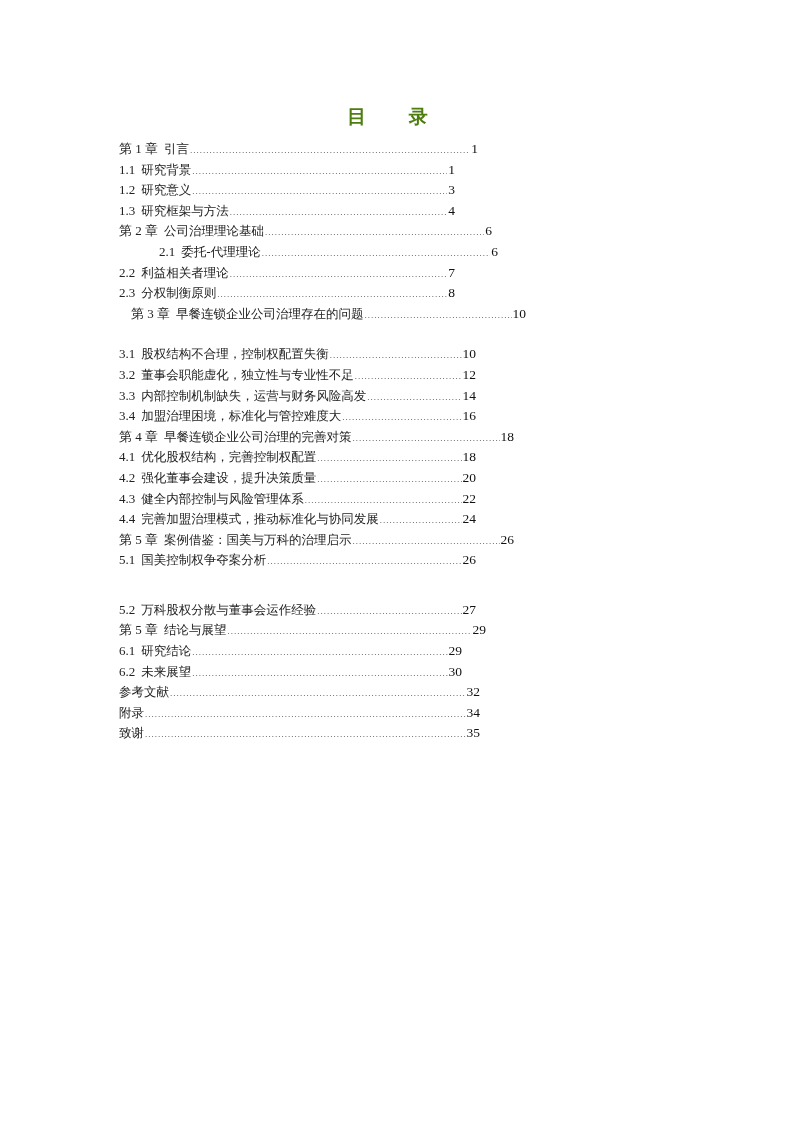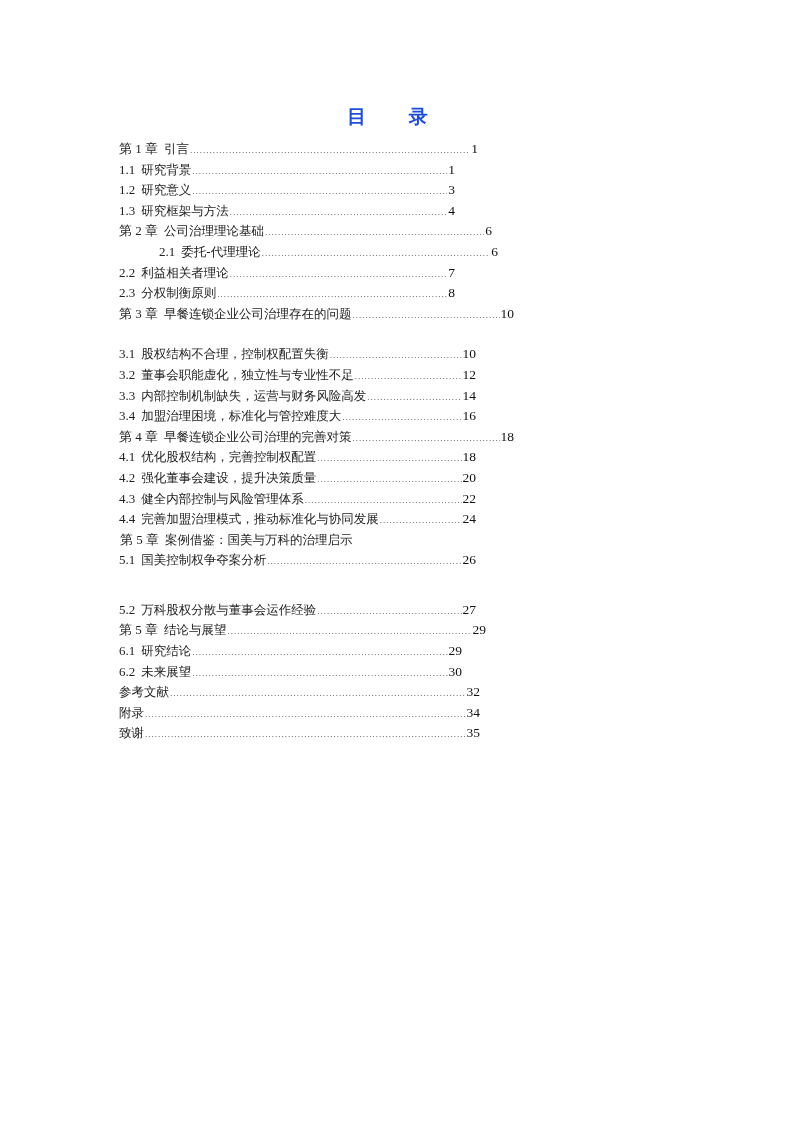--- a/index.html
+++ b/index.html
@@ -1,21 +1,21 @@
 <!DOCTYPE html>
 <html><head>
   <meta charset="utf-8">
   <style>
     html, body { margin: 0; padding: 0; background: #ffffff; }
     body { width: 793px; height: 1122px; position: relative; overflow: hidden;
            font-family: "Liberation Serif", "DejaVu Serif", serif; color: #1a1a1a; }
     .page { position: absolute; left: 0; top: 0; width: 793px; height: 1122px; background: #fff; }
     .toc-title { position: absolute; top: 104px; left: 0; width: 793px; text-align: center;
                  font-family: "DejaVu Sans", sans-serif; font-weight: bold; font-size: 19px;
-                 letter-spacing: 18px; color: #1d4ed8; }
+                 letter-spacing: 18px; color: #4d7c0f; }
     .toc-list { position: absolute; top: 139px; left: 119px; }
     .toc-row { position: relative; height: 20.6px; line-height: 20.6px; font-size: 13px;
                white-space: nowrap; display: flex; align-items: baseline; overflow: hidden; }
     .toc-label { flex: 0 0 auto; font-family: "DejaVu Sans", sans-serif; font-size: 12.5px; color: #222; }
     .toc-num { font-family: "Liberation Serif", serif; font-size: 13px; }
     .toc-text { margin-left: 6px; }
     .toc-leader { flex: 1 1 auto; overflow: hidden; font-size: 9px; letter-spacing: 1px;
                   color: #333; margin: 0 1px; }
     .toc-leader::before { content: "......................................................................................................................................................................................................................"; }
     .toc-page { flex: 0 0 auto; font-family: "Liberation Serif", serif; font-size: 13.5px; color: #111; }
@@ -59,21 +59,21 @@
       <div class="toc-row" style="width: 336px;">
         <span class="toc-label"><span class="toc-num">2.2</span><span class="toc-text">利益相关者理论</span></span>
         <span class="toc-leader"></span>
         <span class="toc-page">7</span>
       </div>
       <div class="toc-row" style="width: 336px;">
         <span class="toc-label"><span class="toc-num">2.3</span><span class="toc-text">分权制衡原则</span></span>
         <span class="toc-leader"></span>
         <span class="toc-page">8</span>
       </div>
-      <div class="toc-row" style="width: 395px;">
+      <div class="toc-row" style="width: 395px; margin-left: 12px;">
         <span class="toc-label"><span class="toc-num">第 3 章</span><span class="toc-text">早餐连锁企业公司治理存在的问题</span></span>
         <span class="toc-leader"></span>
         <span class="toc-page">10</span>
       </div>
       <div class="toc-row" style="width: 357px; margin-top: 20px;">
         <span class="toc-label"><span class="toc-num">3.1</span><span class="toc-text">股权结构不合理，控制权配置失衡</span></span>
         <span class="toc-leader"></span>
         <span class="toc-page">10</span>
       </div>
       <div class="toc-row" style="width: 357px;">
@@ -109,21 +109,21 @@
       <div class="toc-row" style="width: 357px;">
         <span class="toc-label"><span class="toc-num">4.3</span><span class="toc-text">健全内部控制与风险管理体系</span></span>
         <span class="toc-leader"></span>
         <span class="toc-page">22</span>
       </div>
       <div class="toc-row" style="width: 357px;">
         <span class="toc-label"><span class="toc-num">4.4</span><span class="toc-text">完善加盟治理模式，推动标准化与协同发展</span></span>
         <span class="toc-leader"></span>
         <span class="toc-page">24</span>
       </div>
-      <div class="toc-row" style="width: 395px; flex-direction: column;">
+      <div class="toc-row" style="width: 395px;">
         <span class="toc-label"><span class="toc-num">第 5 章</span><span class="toc-text">案例借鉴：国美与万科的治理启示</span></span>
         <span class="toc-leader"></span>
         <span class="toc-page">26</span>
       </div>
       <div class="toc-row" style="width: 357px;">
         <span class="toc-label"><span class="toc-num">5.1</span><span class="toc-text">国美控制权争夺案分析</span></span>
         <span class="toc-leader"></span>
         <span class="toc-page">26</span>
       </div>
       <div class="toc-row" style="width: 357px; margin-top: 29px;">

